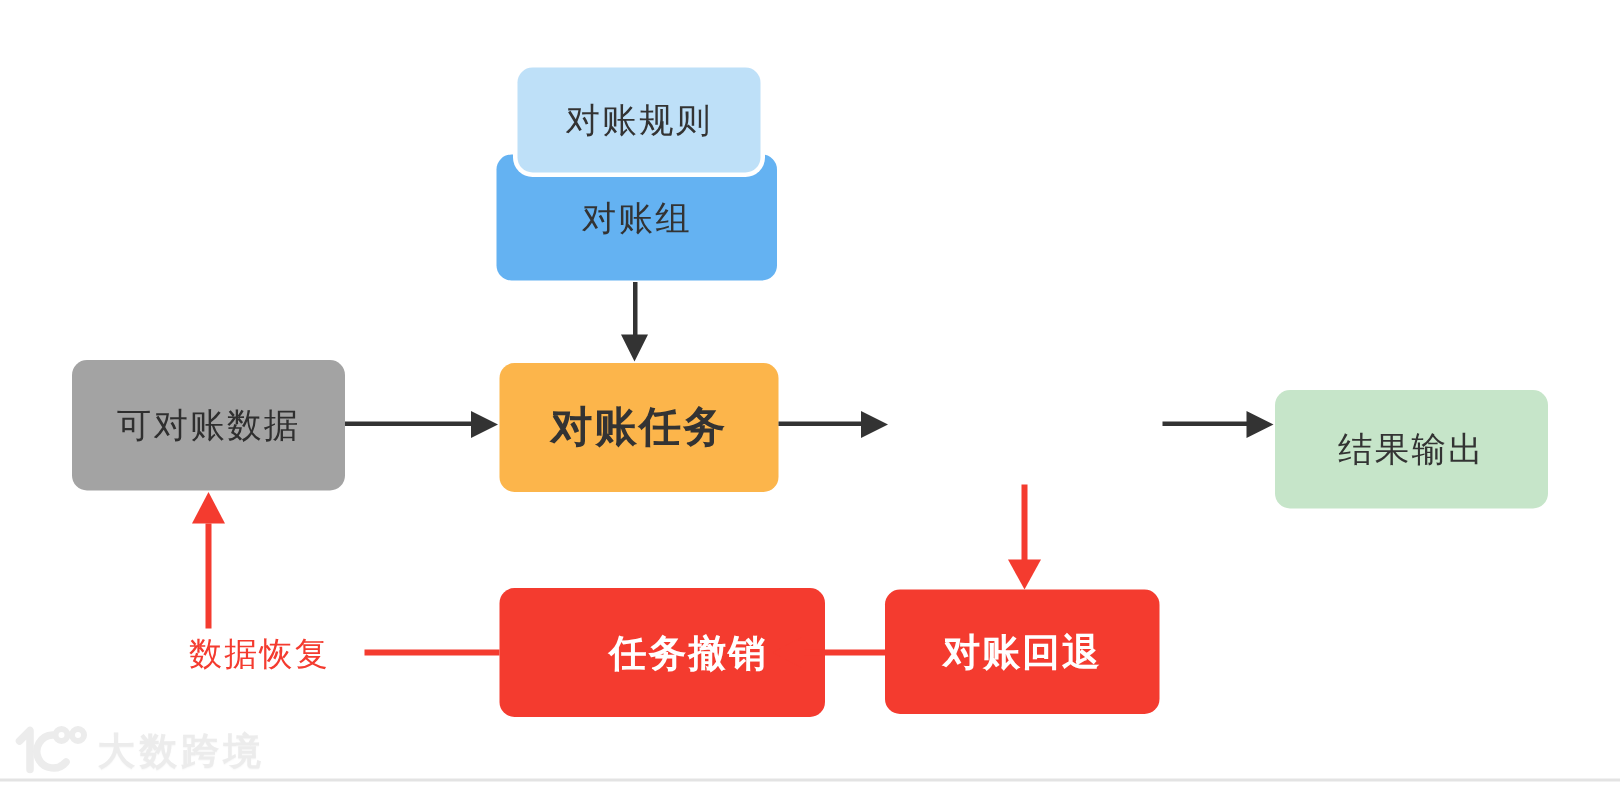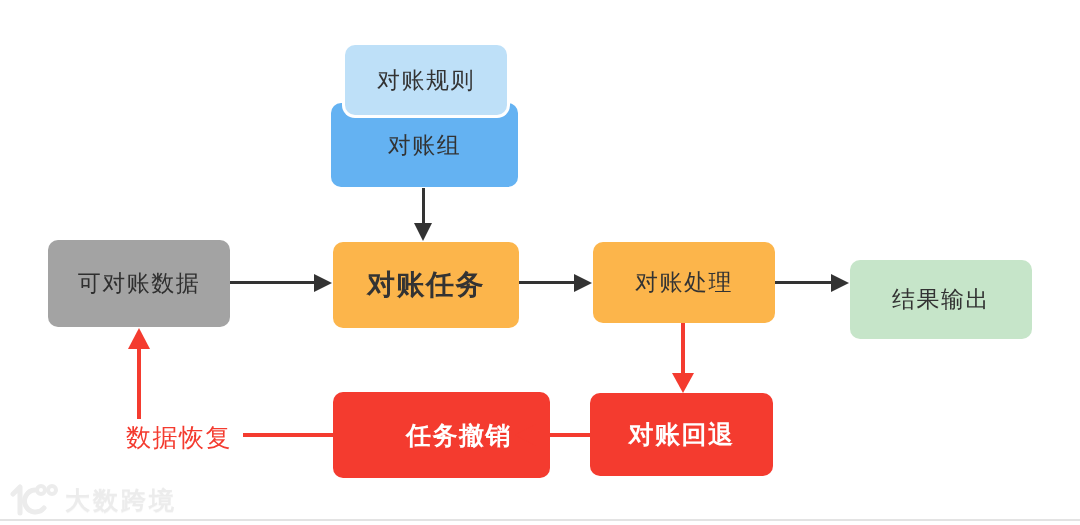--- a/index.html
+++ b/index.html
@@ -31,21 +31,21 @@
   .red-line{background:#F43B2F;}
   .ah{position:absolute;width:0;height:0;}
   .ah-down-black{border-left:9px solid transparent;border-right:9px solid transparent;border-top:18px solid #333333;}
   .ah-right-black{border-top:9px solid transparent;border-bottom:9px solid transparent;border-left:18px solid #333333;}
   .ah-down-red{border-left:11px solid transparent;border-right:11px solid transparent;border-top:20px solid #F43B2F;}
   .ah-left-red{border-top:11px solid transparent;border-bottom:11px solid transparent;border-right:21px solid #F43B2F;}
   .ah-up-red{border-left:11px solid transparent;border-right:11px solid transparent;border-bottom:21px solid #F43B2F;}
 
   .recover-label{
     position:absolute;left:126px;top:421px;
-    font-size:25px;font-weight:500;letter-spacing:1.5px;
+    font-size:22px;font-weight:500;letter-spacing:1.5px;
   }
 
   .watermark{
     position:absolute;left:8px;top:482px;
     display:flex;align-items:center;gap:7px;
     color:#ececec;
   }
   .watermark-text{
     font-size:25px;font-weight:700;letter-spacing:3px;
     text-shadow:0 1px 1px #f7f7f7;
@@ -64,23 +64,20 @@
     <span>对账组</span>
   </div>
   <div class="node node-rule" style="background: rgb(190, 224, 248); color: rgb(51, 51, 51);">
     <span>对账规则</span>
   </div>
   <div class="node node-source" style="background: #a3a3a3; color: rgb(47, 47, 47);">
     <span>可对账数据</span>
   </div>
   <div class="node node-task" style="background: rgb(252, 181, 75); color: rgb(51, 51, 51);">
     <span>对账任务</span>
-  </div>
-  <div class="node node-process" style="background: rgb(252, 181, 75); color: rgb(51, 51, 51);">
-    <span>对账处理</span>
   </div>
   <div class="node node-output" style="background: rgb(198, 229, 201); color: rgb(51, 51, 51);">
     <span>结果输出</span>
   </div>
   <div class="node node-cancel" style="background: rgb(244, 59, 47); color: rgb(255, 255, 255);">
     <span>任务撤销</span>
   </div>
   <div class="node node-rollback" style="background: rgb(244, 59, 47); color: #ffffff;">
     <span>对账回退</span>
   </div>

